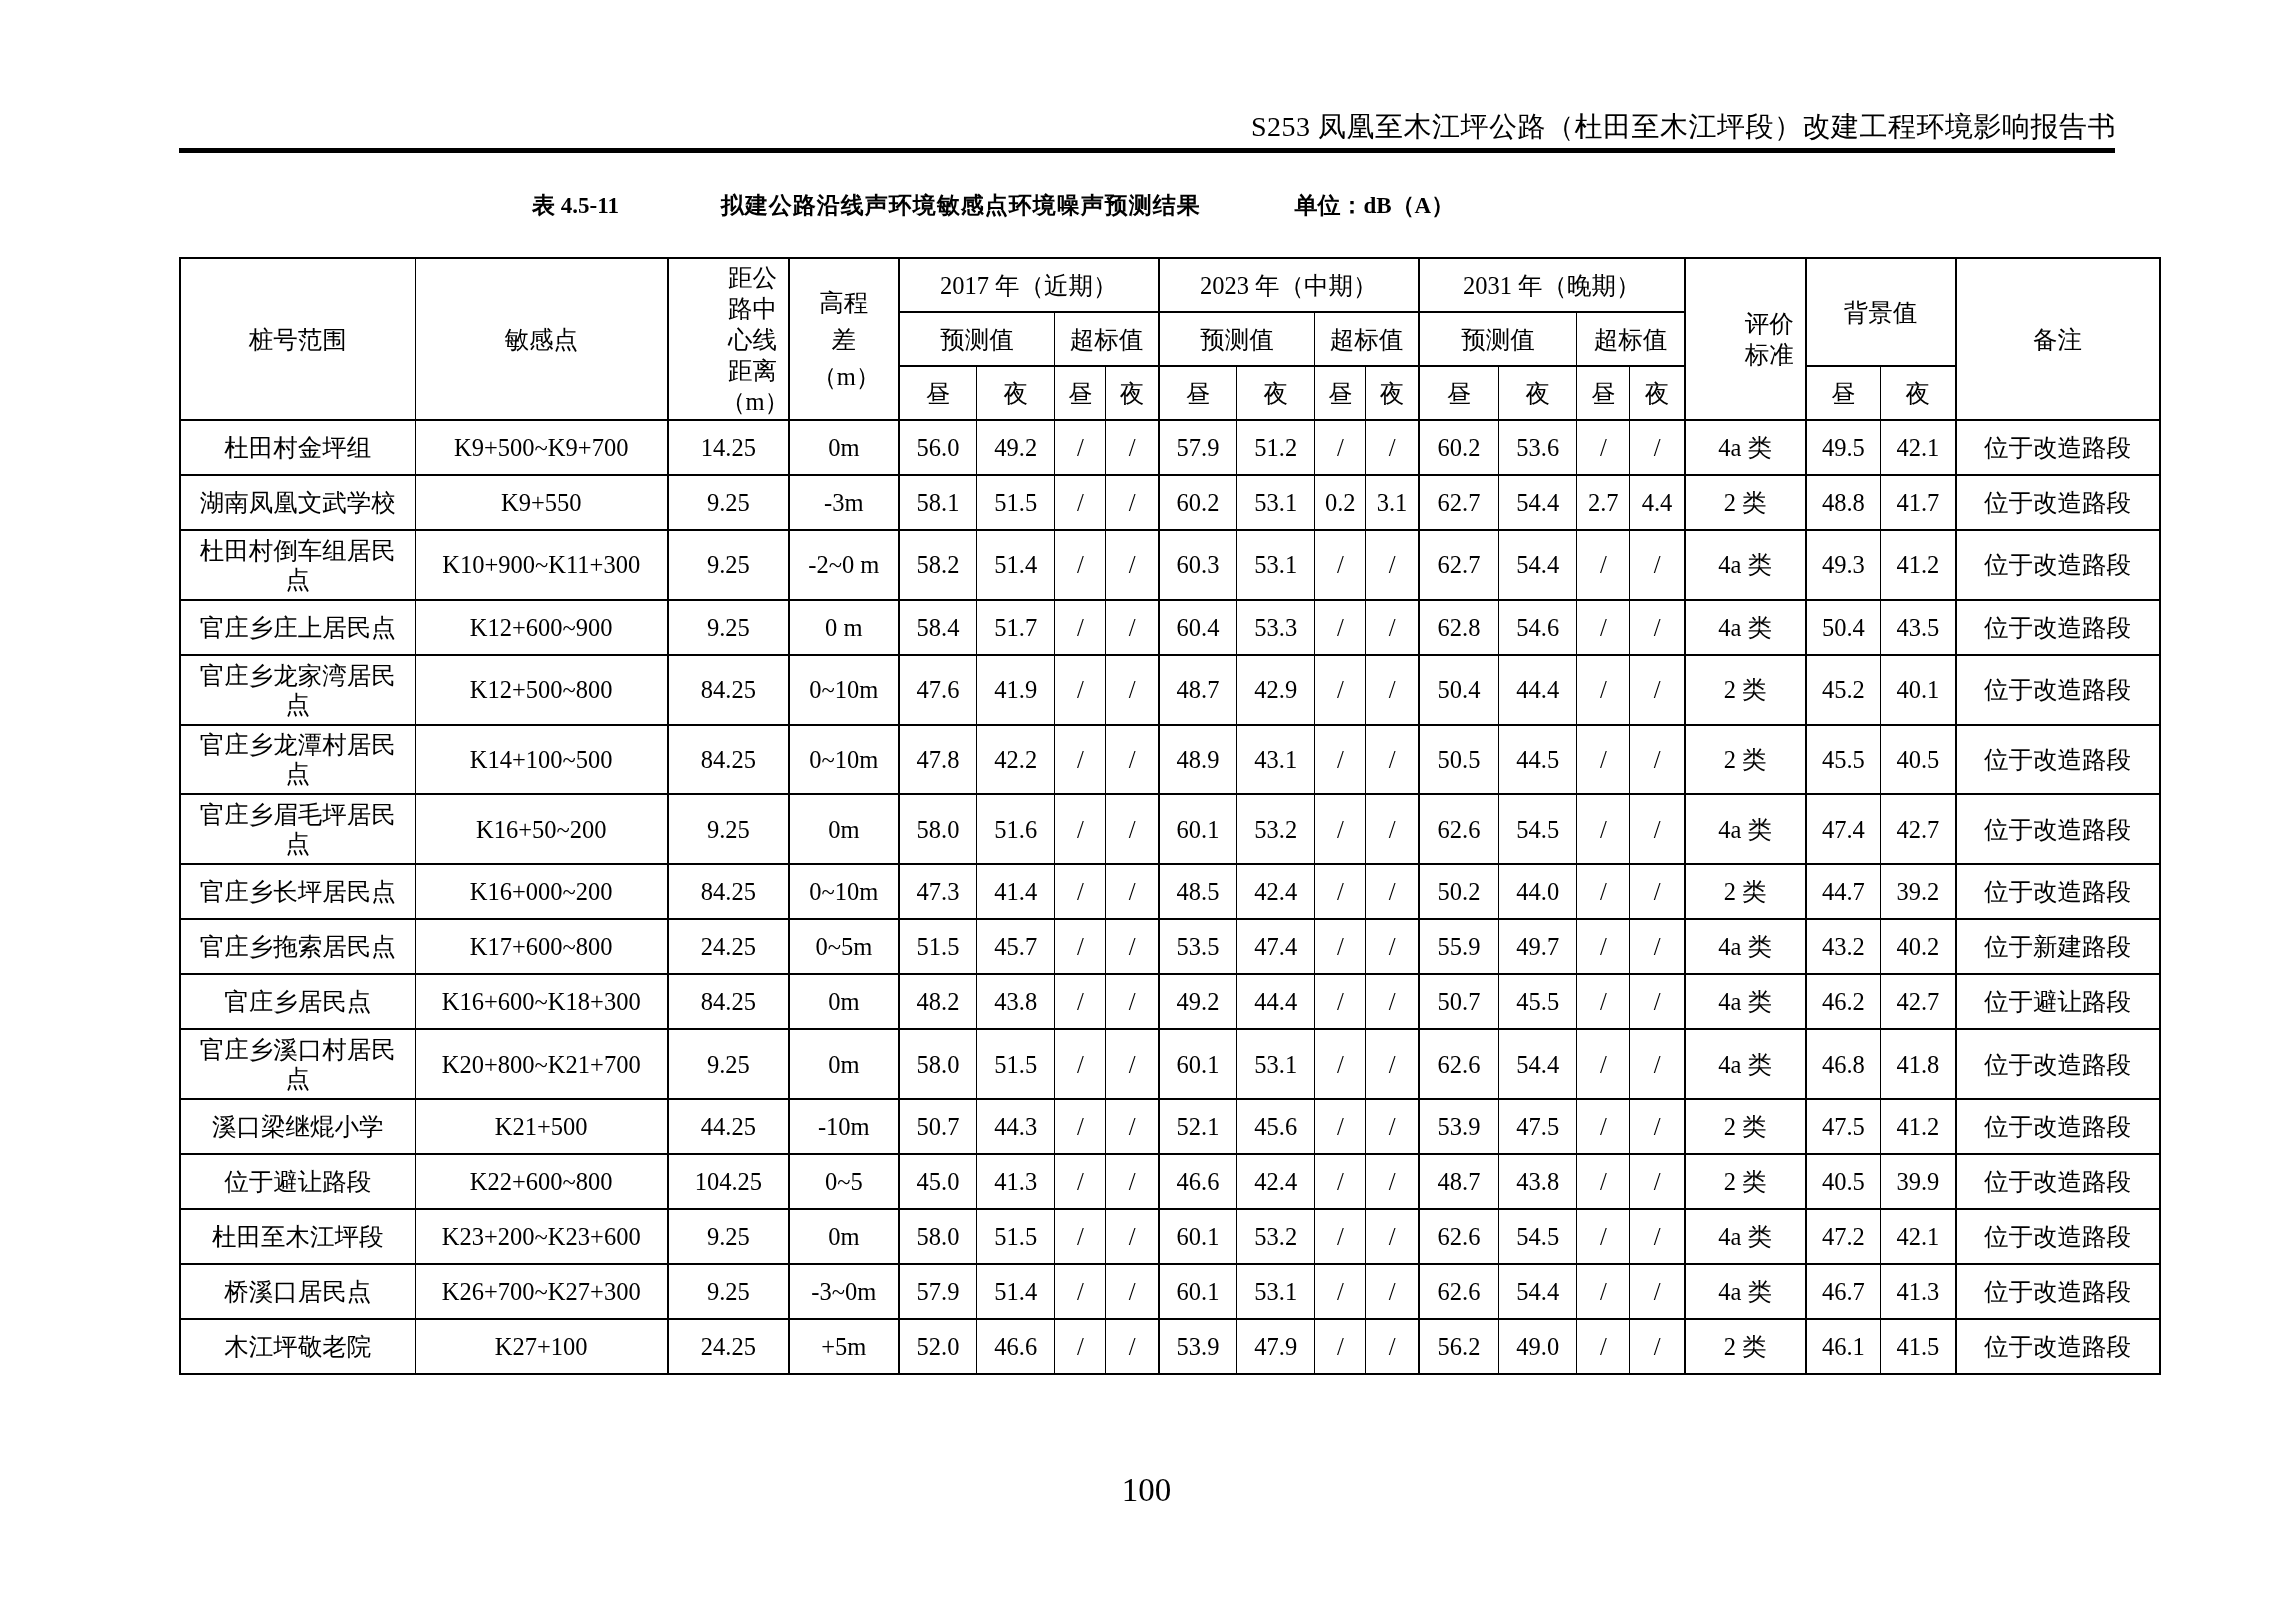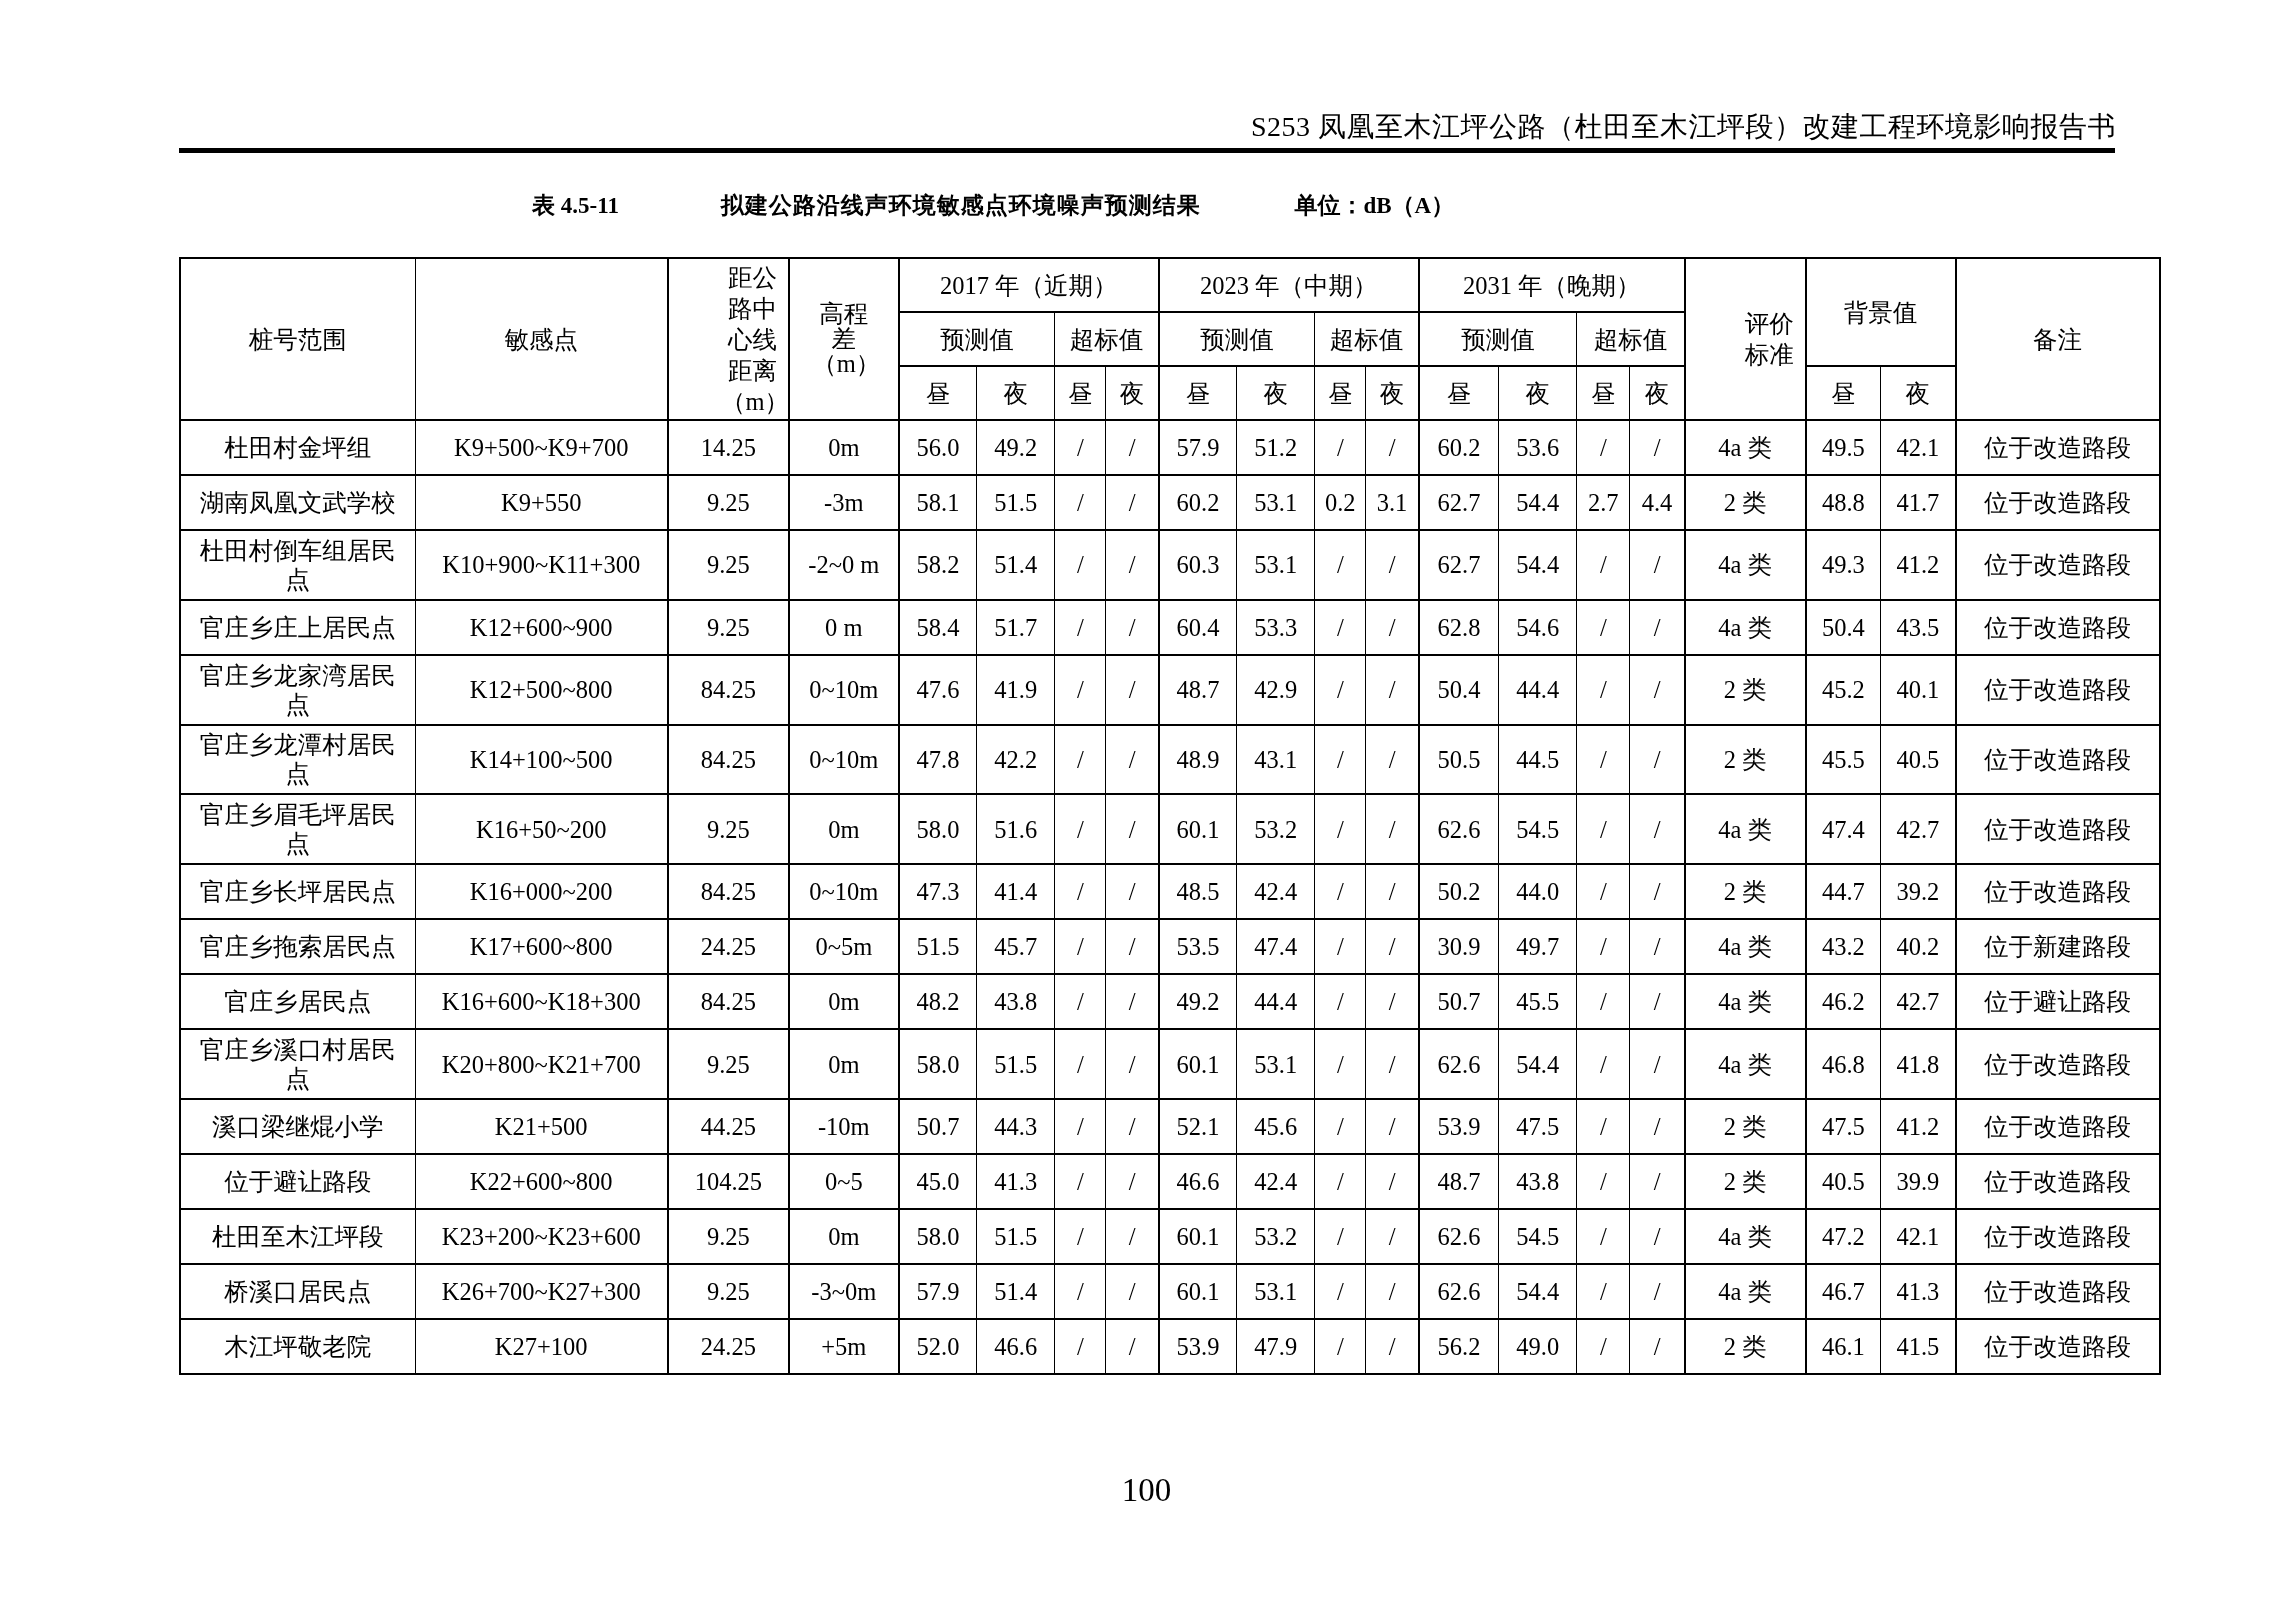--- a/index.html
+++ b/index.html
@@ -41,21 +41,21 @@
     vertical-align: middle;
     font-weight: normal;
     line-height: 29px;
     padding: 4.9px 3.9px;
   }
   thead th { height: 54px; padding: 2px 3.9px; }
   tbody td { height: 55px; }
   .thick-l { border-left-width: 2px; }
   .c-name  { padding: 4.9px 9.8px; margin-left: 7px; }
   .narrow-wrap { display: inline-block; width: 63px; line-height: 31px; margin-left: 48px; }
-  .narrow-wrap2 { display: inline-block; width: 63px; line-height: 25px; }
+  .narrow-wrap2 { display: inline-block; width: 63px; line-height: 37px; }
   .page-number {
     position: absolute; top: 1472px; left: 0; width: 2293px;
     text-align: center; font-size: 33px;
   }
 </style>
 </head>
 <body>
 
 <div class="doc-header">S253 凤凰至木江坪公路（杜田至木江坪段）改建工程环境影响报告书</div>
 <div class="header-rule"></div>
@@ -319,21 +319,21 @@
     <td class="thick-l">24.25</td>
     <td class="thick-l">0~5m</td>
     <td class="thick-l">51.5</td>
     <td>45.7</td>
     <td>/</td>
     <td>/</td>
     <td class="thick-l">53.5</td>
     <td>47.4</td>
     <td>/</td>
     <td>/</td>
-    <td class="thick-l">30.9</td>
+    <td class="thick-l">55.9</td>
     <td>49.7</td>
     <td>/</td>
     <td>/</td>
     <td class="thick-l">4a 类</td>
     <td class="thick-l">43.2</td>
     <td>40.2</td>
     <td class="thick-l">位于新建路段</td>
   </tr>
 
   <tr>

